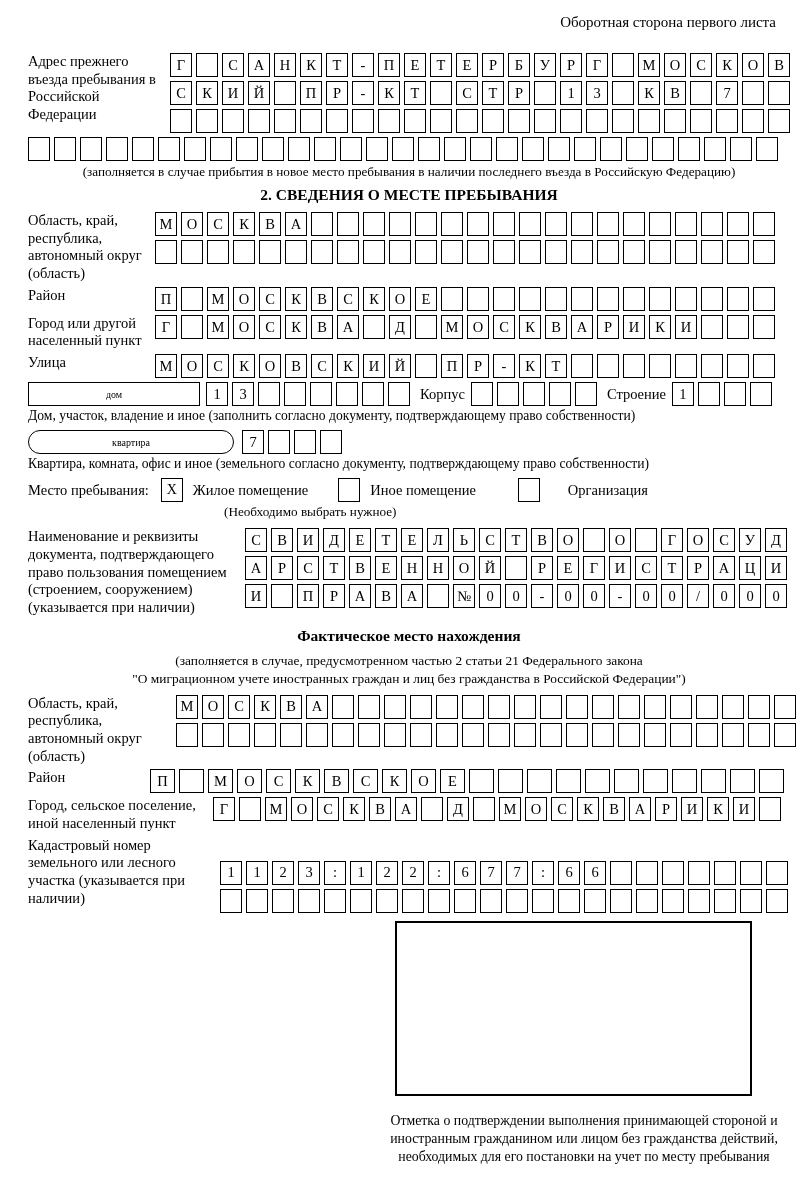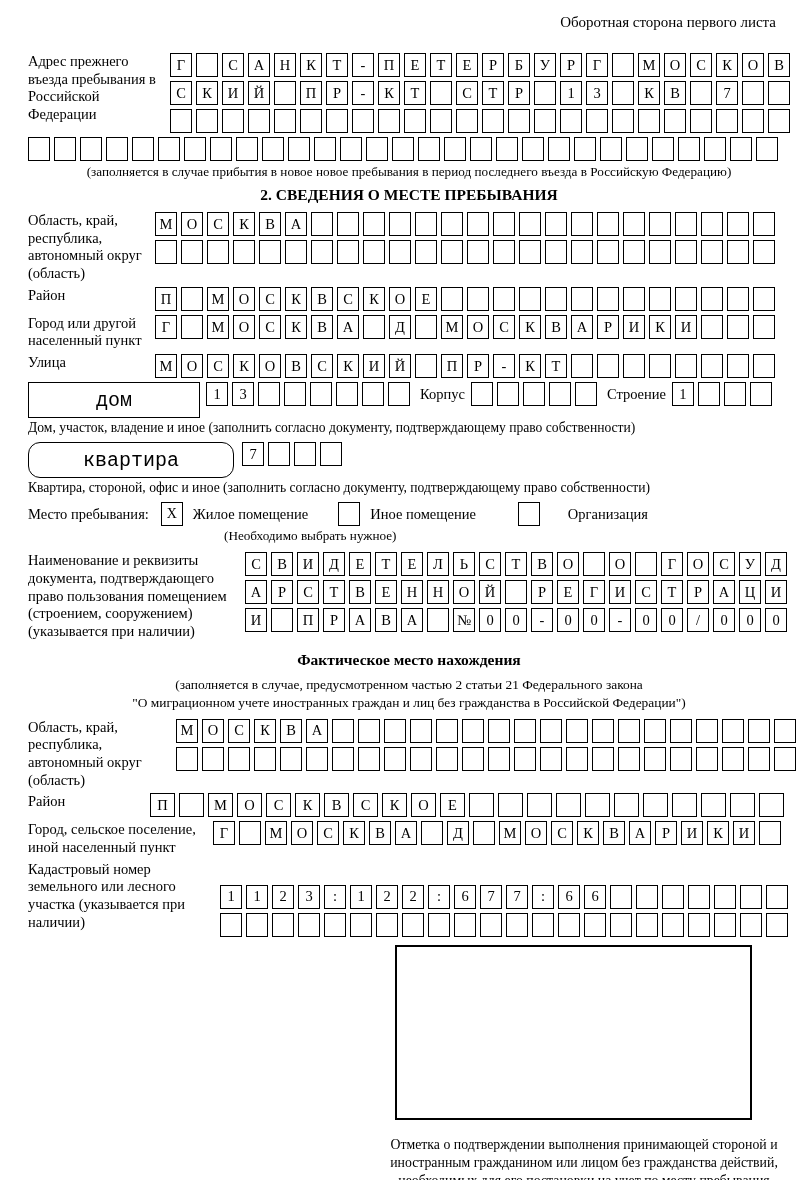--- a/index.html
+++ b/index.html
@@ -20,22 +20,22 @@
   .label{font-size:14.5px;line-height:1.22;flex:0 0 auto;padding-right:6px;box-sizing:border-box;}
   .w142{width:142px;} .w127{width:127px;} .w217{width:217px;}
   .w148{width:148px;} .w122{width:122px;} .w185{width:185px;font-family:Liberation Serif, serif;} .w192{width:192px;}
 
   .fullrow{margin-top:4px;margin-bottom:3px;}
 
   .note{font-size:13.2px;text-align:center;margin:1px 0 4px 0;}
   .stitle{font-size:15.5px;font-weight:bold;text-align:center;margin:6px 0 8px 0;}
 
   .domrow{display:flex;align-items:flex-start;margin:4px 0 2px 0;}
-  .namedbox{border:1.6px solid #000;height:36px;box-sizing:border-box;display:flex;
-            align-items:center;justify-content:center;font-size:20px;font-family:Liberation Mono, monospace;}
+  .namedbox{border:1.6px solid #000;height:24px;box-sizing:border-box;display:flex;
+            align-items:center;justify-content:center;font-size:10px;}
   .domlabel{width:172px;margin-right:6px;}
   .kvlabel{width:206px;margin-right:8px;border-radius:12px;}
   .inlbl{font-size:14.5px;line-height:24px;margin:0 6px 0 10px;}
   .capt{font-size:13.6px;margin:2px 0 6px 0;}
 
   .stayrow{display:flex;align-items:center;font-size:14.5px;margin:6px 0 2px 0;}
   .cbox{width:22px;height:24px;border:1.6px solid #000;box-sizing:border-box;display:flex;
         align-items:center;justify-content:center;font-size:14px;margin:0 10px 0 12px;}
   .staynote{font-size:13.2px;margin:0 0 8px 196px;}
 
@@ -161,21 +161,21 @@
       <div class="cell"></div>
       <div class="cell"></div>
       <div class="cell"></div>
       <div class="cell"></div>
       <div class="cell"></div>
       <div class="cell"></div>
       <div class="cell"></div>
       <div class="cell"></div>
       <div class="cell"></div>
     </div>
-  <div class="note">(заполняется в случае прибытия в новое новое пребывания в период последнего въезда в Российскую Федерацию)</div>
+  <div class="note">(заполняется в случае прибытия в новое место пребывания в наличии последнего въезда в Российскую Федерацию)</div>
 
   <div class="stitle">2. СВЕДЕНИЯ О МЕСТЕ ПРЕБЫВАНИЯ</div>
 
   <div class="field">
     <div class="label w127">Область, край, республика, автономный округ (область)</div>
     <div class="rows">
       <div class="cellrow">
           <div class="cell">М</div>
           <div class="cell">О</div>
           <div class="cell">С</div>
@@ -352,21 +352,21 @@
 
   <div class="domrow">
     <div class="namedbox kvlabel">квартира</div>
     <div class="cellrow">
         <div class="cell">7</div>
         <div class="cell"></div>
         <div class="cell"></div>
         <div class="cell"></div>
       </div>
   </div>
-  <div class="capt">Квартира, стороной, офис и иное (заполнить согласно документу, подтверждающему право собственности)</div>
+  <div class="capt">Квартира, комната, офис и иное (земельного согласно документу, подтверждающему право собственности)</div>
 
   <div class="stayrow">
     <span>Место пребывания:</span>
     <span class="cbox">X</span>
     <span>Жилое помещение</span>
     <span class="cbox" style="margin-left:30px;"></span>
     <span>Иное помещение</span>
     <span class="cbox" style="margin-left:42px;margin-right:28px;"></span>
     <span>Организация</span>
   </div>

